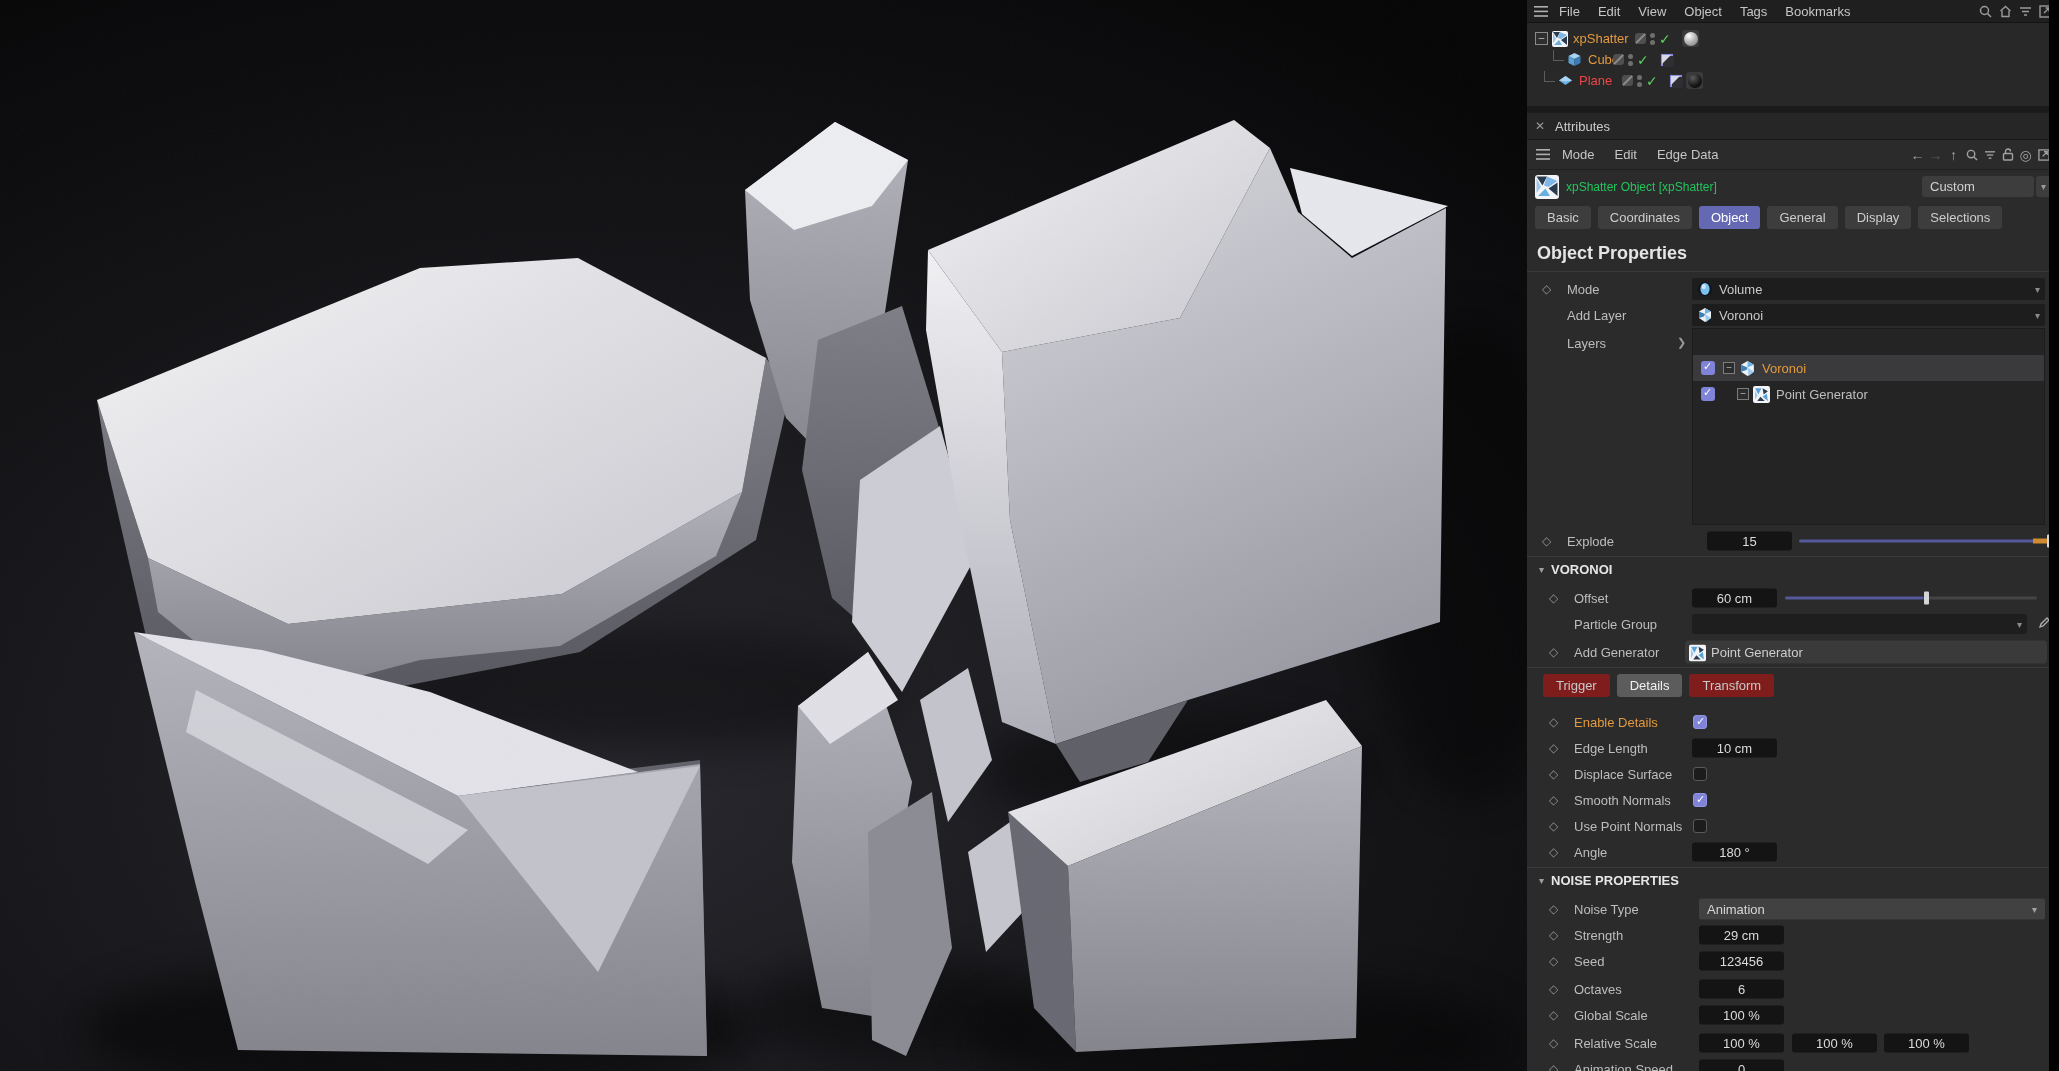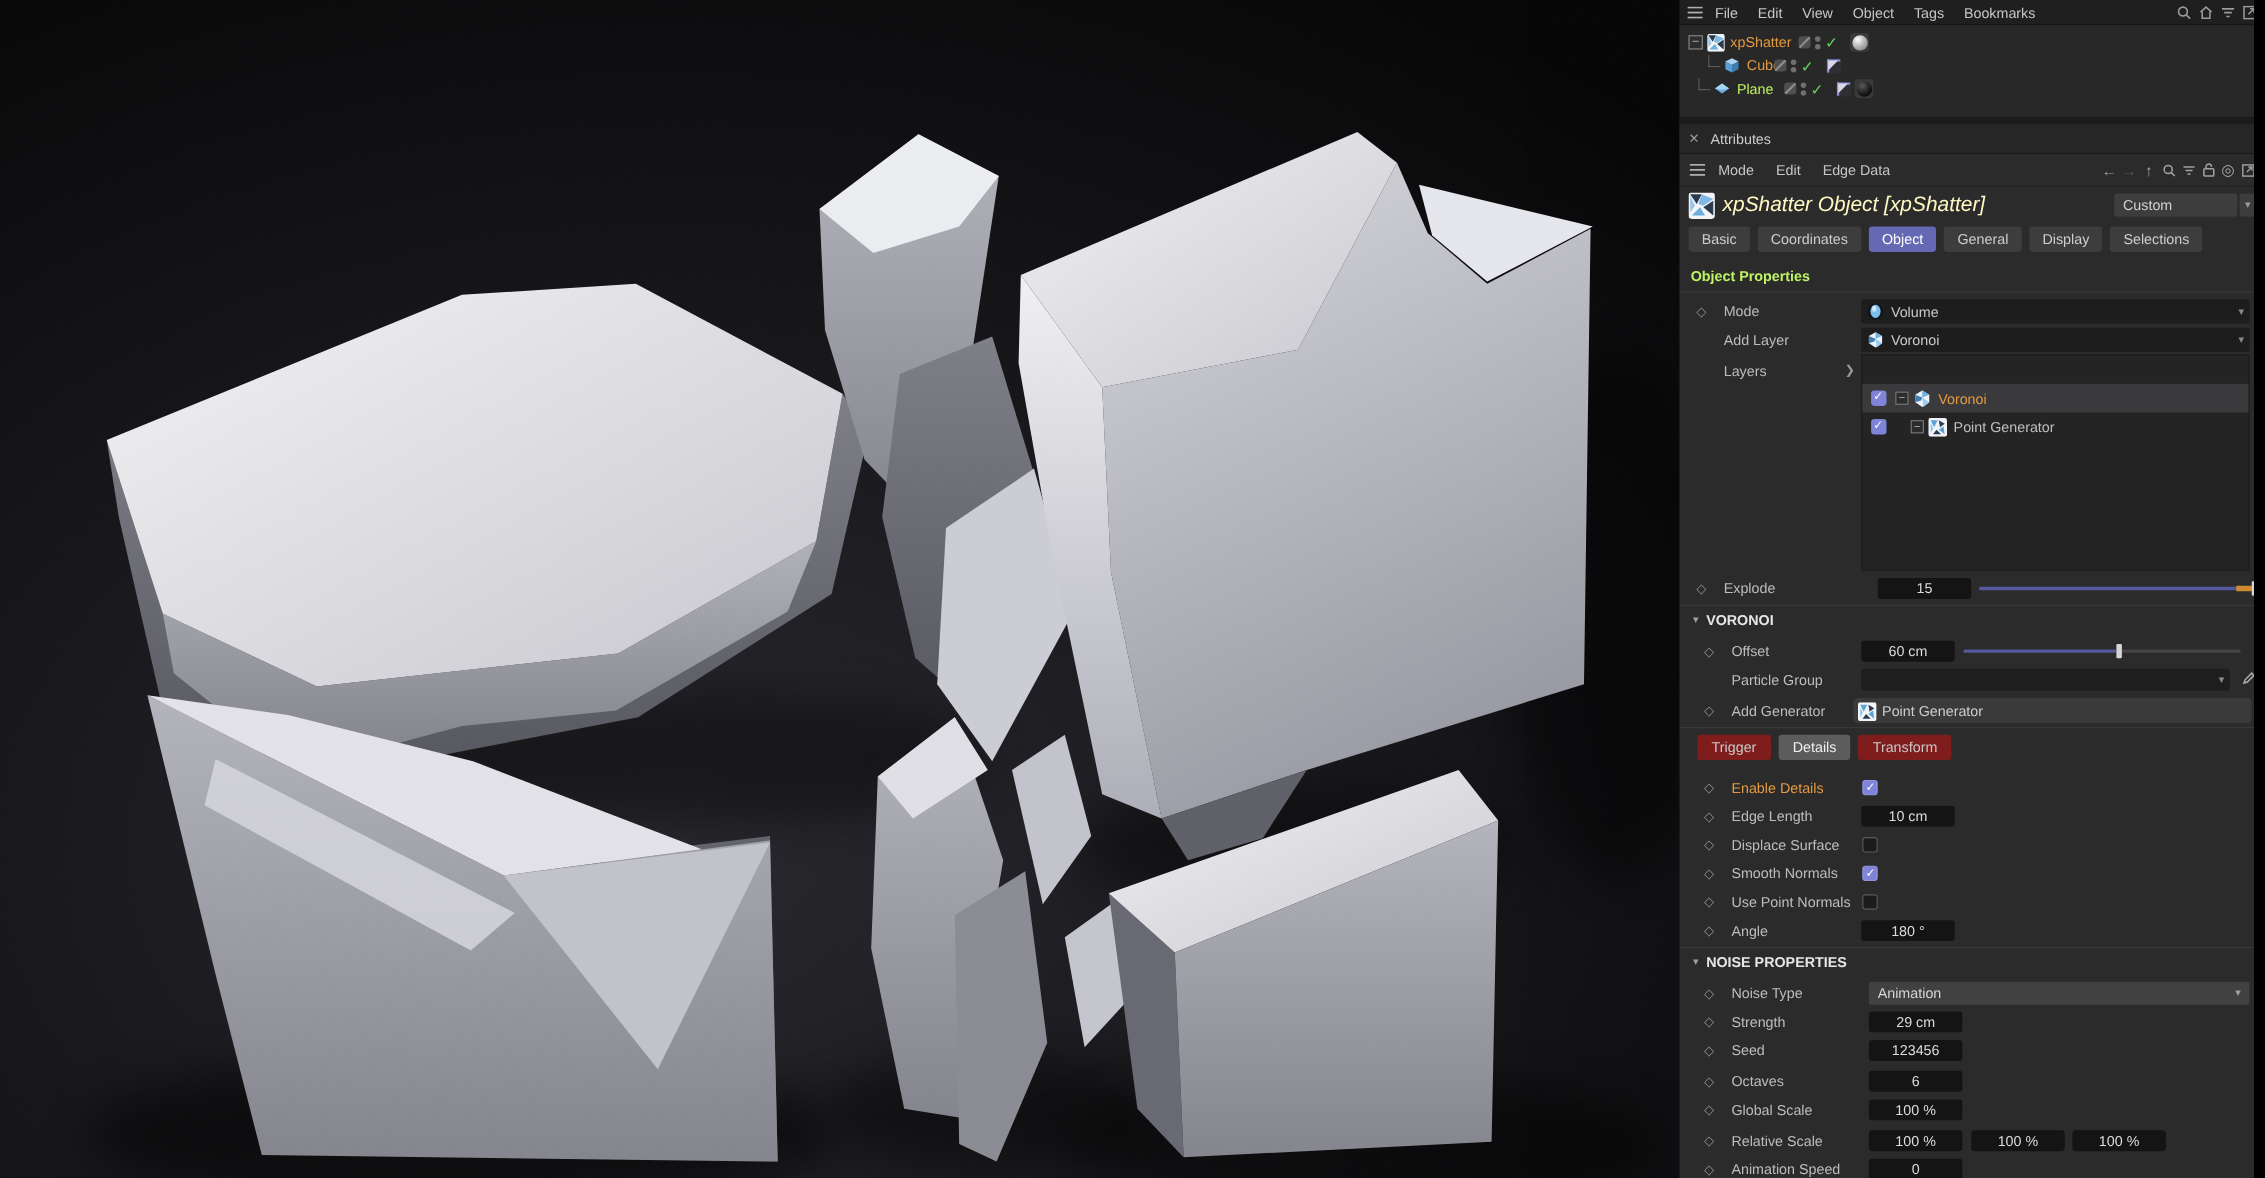--- a/index.html
+++ b/index.html
@@ -19,21 +19,21 @@
   
   .object-manager{height:78px;background:#282828;padding-top:5px;position:relative;}
   .om-row{height:21px;display:flex;align-items:center;position:relative;padding-left:8px;}
   .om-expand{width:11px;height:11px;border:1px solid #8a8a8a;background:#2e2e2e;color:#c8c8c8;
              font-size:10px;line-height:9px;text-align:center;margin-right:4px;}
   .om-branch{width:10px;height:10px;border-left:1px solid #5c5c5c;border-bottom:1px solid #5c5c5c;
              margin:-8px 3px 0 4px;}
   .om-icon{width:16px;height:16px;margin-right:5px;}
   .om-name{font-size:13px;}
   .om-name.orange{color:#e39a3e;}
-  .om-name.grey{color:#bef264;}
+  .om-name.grey{color:#ef4444;}
   .om-toggles{position:absolute;left:108px;display:flex;align-items:center;gap:4px;}
   .om-chip{width:11px;height:11px;border-radius:3px;background:#4f4f4f;position:relative;overflow:hidden;}
   .om-chip::after{content:"";position:absolute;left:-2px;top:4px;width:16px;height:1.5px;background:#8c8c8c;transform:rotate(-45deg);}
   .om-dots{display:flex;flex-direction:column;gap:2px;}
   .om-dots i{width:5px;height:5px;border-radius:50%;background:#6f6f6f;}
   .om-check{color:#5ecf5e;font-size:14px;font-weight:bold;line-height:1;}
   .om-tags{position:absolute;left:155px;display:flex;align-items:center;gap:3px;}
   .mat-sphere{width:17px;height:17px;border-radius:3px;background:#3a3a3a;display:flex;align-items:center;justify-content:center;}
   .mat-sphere i{width:14px;height:14px;border-radius:50%;display:block;}
   .mat-white i{background:radial-gradient(circle at 35% 28%,#ffffff,#b9b9b9 45%,#707070);}
@@ -48,29 +48,29 @@
   .attributes{position:relative;background:#2b2b2b;height:986px;}
   .attr-header{height:26px;background:#262626;border-bottom:1px solid #1a1a1a;display:flex;align-items:center;padding:0 8px;}
   .close-x{color:#9a9a9a;font-size:12px;margin-right:10px;}
   .attr-title{color:#cccccc;}
   .attr-menu{height:29px;display:flex;align-items:center;padding:0 8px;border-bottom:1px solid #202020;}
   .attr-menu .menu-item{padding:0 10px;}
   .attr-menu-icons{margin-left:auto;display:flex;align-items:center;gap:3px;color:#a2a2a2;font-size:14px;}
   .dim{color:#5a5a5a;}
   .attr-objrow{height:33px;display:flex;align-items:center;padding:0 8px;}
   .obj-icon{width:24px;height:24px;margin-right:7px;}
-  .obj-title{color:#fef9c3;font-size:19px;font-style:italic;}
+  .obj-title{color:#22c55e;font-size:12px;}
   .preset-select{margin-left:auto;width:96px;height:21px;background:#3d3d3d;border-radius:3px;
       display:flex;align-items:center;padding:0 8px;color:#d2d2d2;}
   .preset-arrow{width:15px;height:21px;background:#3d3d3d;border-radius:3px;margin-left:2px;
       display:flex;align-items:center;justify-content:center;color:#9a9a9a;font-size:10px;}
   .attr-tabs{display:flex;gap:7px;padding:3px 8px 6px;}
   .tab{height:23px;padding:0 12px;background:#3d3d3d;border-radius:3px;display:flex;align-items:center;color:#cdcdcd;}
   .tab.active{background:#6568b2;color:#ffffff;}
-  .section-title{font-weight:bold;color:#bef264;font-size:13px;padding:8px 10px 7px;}
+  .section-title{font-weight:bold;color:#e5e5e5;font-size:18px;padding:8px 10px 7px;}
   .hr{border-bottom:1px solid #3a3a3a;margin:0;}
   .rows{position:relative;padding-top:4px;}
   .prow{position:relative;height:26px;}
   .pdia{position:absolute;left:15px;top:50%;transform:translateY(-50%);color:#8f8f8f;font-size:12px;}
   .prow.sub .pdia{left:22px;}
   .plabel{position:absolute;left:40px;top:50%;transform:translateY(-50%);color:#bdbdbd;white-space:nowrap;}
   .prow.sub .plabel{left:47px;}
   .plabel.orange{color:#e39a3e;}
   .vbox{position:absolute;left:165px;top:50%;transform:translateY(-50%);width:85px;height:19px;
         background:#141414;border-radius:3px;color:#dcdcdc;display:flex;align-items:center;justify-content:center;}

